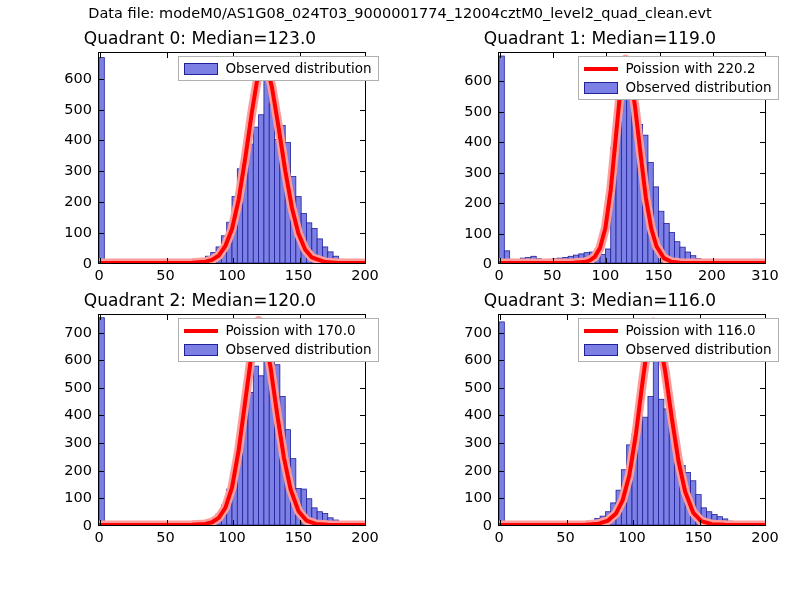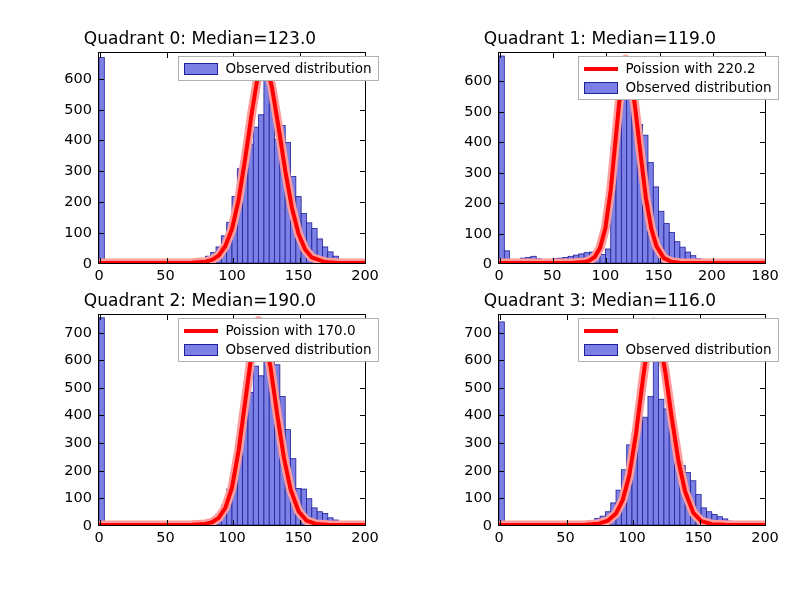--- a/index.html
+++ b/index.html
@@ -57,20 +57,21 @@
     width:34px;height:12px;background:#7c7fe3;border:1px solid #20209a;
     box-sizing:border-box;flex:0 0 auto;
   }
   .legend-text{font-size:13.5px;line-height:15px;color:#000;white-space:nowrap;}
 </style>
 </head>
 <body>
 
 <div id="figure">
 
+  <div class="suptitle">Data file: modeM0/AS1G08_024T03_9000001774_12004cztM0_level2_quad_clean.evt</div>
 
   <div class="subplot" style="left:0px;top:28px;width:400px;height:272px;">
     <div class="sub-title" style="top:0px;">Quadrant 0: Median=123.0</div>
     <div class="axes" style="left:98px;top:24px;width:268px;height:212px;">
       <div class="plotarea">
         <svg width="266" height="210">
             <g>
               <rect x="0.00" y="4.63" width="5.32" height="205.37" fill="#7c7fe3" stroke="#20209a" stroke-width="0.8"></rect>
               <rect x="5.32" y="209.38" width="5.32" height="0.62" fill="#7c7fe3" stroke="#20209a" stroke-width="0.8"></rect>
               <rect x="10.64" y="209.69" width="5.32" height="0.60" fill="#7c7fe3" stroke="#20209a" stroke-width="0.8"></rect>
@@ -241,42 +242,42 @@
         <div class="tick tick-y " style="top: 58.8261px;"></div>
         <div class="tick tick-y right" style="top: 58.8261px;"></div>
         <div class="tick tick-y " style="top: 28.3913px;"></div>
         <div class="tick tick-y right" style="top: 28.3913px;"></div>
       </div>
   <div class="ticklabel xlabel-t" style="left: 99px; top: 240px;">0</div>
       <div class="ticklabel xlabel-t" style="left: 152.2px; top: 240px;">50</div>
       <div class="ticklabel xlabel-t" style="left: 205.4px; top: 240px;">100</div>
       <div class="ticklabel xlabel-t" style="left: 258.6px; top: 240px;">150</div>
       <div class="ticklabel xlabel-t" style="left: 311.8px; top: 240px;">200</div>
-      <div class="ticklabel xlabel-t" style="left: 365px; top: 240px;">180</div>
+      <div class="ticklabel xlabel-t" style="left: 365px; top: 240px;">310</div>
       <div class="ticklabel ylabel-t" style="top: 235px; left: 0px; width: 92px;">0</div>
       <div class="ticklabel ylabel-t" style="top: 204.565px; left: 0px; width: 92px;">100</div>
       <div class="ticklabel ylabel-t" style="top: 174.13px; left: 0px; width: 92px;">200</div>
       <div class="ticklabel ylabel-t" style="top: 143.696px; left: 0px; width: 92px;">300</div>
       <div class="ticklabel ylabel-t" style="top: 113.261px; left: 0px; width: 92px;">400</div>
       <div class="ticklabel ylabel-t" style="top: 82.8261px; left: 0px; width: 92px;">500</div>
       <div class="ticklabel ylabel-t" style="top: 52.3913px; left: 0px; width: 92px;">600</div>
       <div class="legend" style="left: 178.4px; top: 28px;">
         <div class="legend-row">
           <span class="legend-line"></span>
           <span class="legend-text">Poission with 220.2</span>
         </div>
         <div class="legend-row">
           <span class="legend-patch"></span>
           <span class="legend-text">Observed distribution</span>
         </div>
       </div>
     </div>
 
   <div class="subplot" style="left:0px;top:290px;width:400px;height:300px;">
-    <div class="sub-title" style="top:0px;">Quadrant 2: Median=190.0</div>
+    <div class="sub-title" style="top:0px;">Quadrant 2: Median=120.0</div>
     <div class="axes" style="left:98px;top:24px;width:268px;height:212px;">
       <div class="plotarea">
         <svg width="266" height="210">
             <g>
               <rect x="0.00" y="2.76" width="5.32" height="207.24" fill="#7c7fe3" stroke="#20209a" stroke-width="0.8"></rect>
               <rect x="5.32" y="209.17" width="5.32" height="0.83" fill="#7c7fe3" stroke="#20209a" stroke-width="0.8"></rect>
               <rect x="10.64" y="209.72" width="5.32" height="0.60" fill="#7c7fe3" stroke="#20209a" stroke-width="0.8"></rect>
               <rect x="15.96" y="209.72" width="5.32" height="0.60" fill="#7c7fe3" stroke="#20209a" stroke-width="0.8"></rect>
               <rect x="21.28" y="209.72" width="5.32" height="0.60" fill="#7c7fe3" stroke="#20209a" stroke-width="0.8"></rect>
               <rect x="26.60" y="209.72" width="5.32" height="0.60" fill="#7c7fe3" stroke="#20209a" stroke-width="0.8"></rect>
@@ -467,20 +468,21 @@
       <div class="ticklabel ylabel-t" style="top: 207.368px; left: 0px; width: 92px;">100</div>
       <div class="ticklabel ylabel-t" style="top: 179.737px; left: 0px; width: 92px;">200</div>
       <div class="ticklabel ylabel-t" style="top: 152.105px; left: 0px; width: 92px;">300</div>
       <div class="ticklabel ylabel-t" style="top: 124.474px; left: 0px; width: 92px;">400</div>
       <div class="ticklabel ylabel-t" style="top: 96.8421px; left: 0px; width: 92px;">500</div>
       <div class="ticklabel ylabel-t" style="top: 69.2105px; left: 0px; width: 92px;">600</div>
       <div class="ticklabel ylabel-t" style="top: 41.5789px; left: 0px; width: 92px;">700</div>
       <div class="legend" style="left: 178.4px; top: 28px;">
         <div class="legend-row">
           <span class="legend-line"></span>
+          <span class="legend-text">Poission with 116.0</span>
         </div>
         <div class="legend-row">
           <span class="legend-patch"></span>
           <span class="legend-text">Observed distribution</span>
         </div>
       </div>
     </div>
 
 </div>
 

